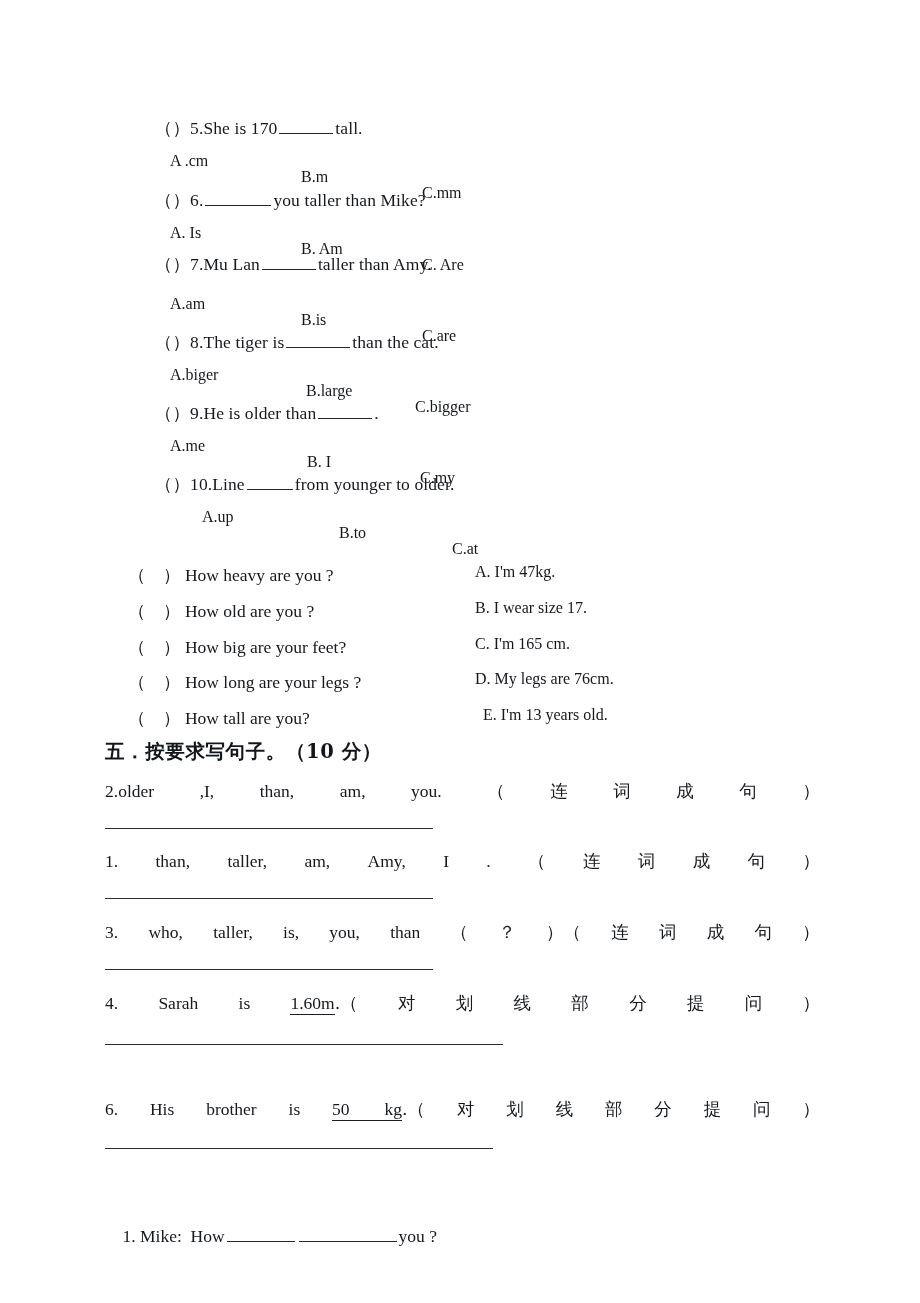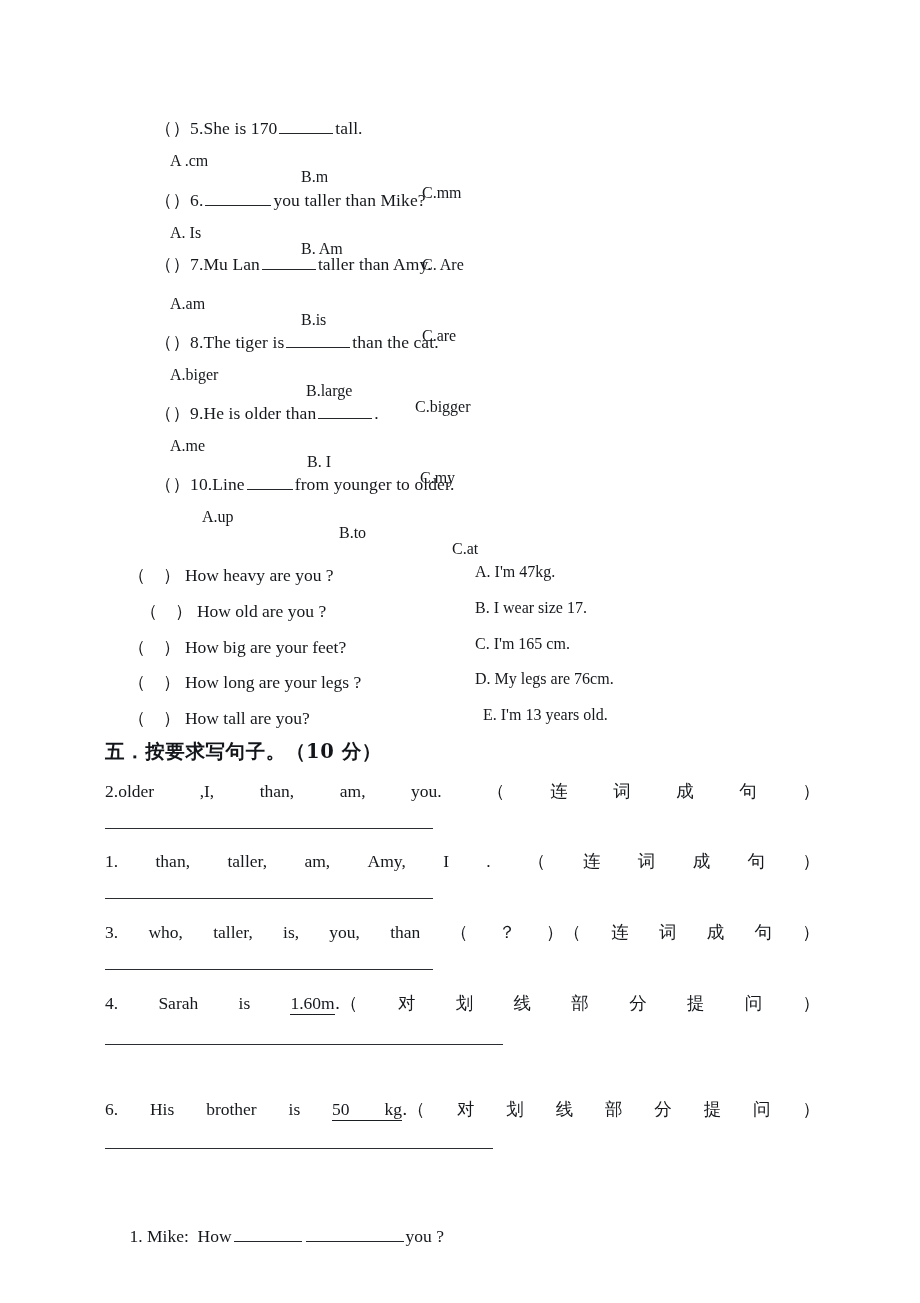--- a/index.html
+++ b/index.html
@@ -150,21 +150,21 @@
     <div class="ln mc-opts" style="left:170px; top:493px;margin-left:32px;">
       <span class="opt" style="left:0;">A.up</span>
       <span class="opt" style="left:137px;">B.to</span>
       <span class="opt" style="left:250px;">C.at</span>
     </div>
   </div>
 
 
   <div>
     <div class="match-q" style="left:128px; top:563px;">（　） How heavy are you ?</div>
-    <div class="match-q" style="left:128px; top:599px;margin-left:12px;">（　） How old are you ?</div>
+    <div class="match-q" style="left:128px; top:599px;">（　） How old are you ?</div>
     <div class="match-q" style="left:128px; top:635px;">（　） How big are your feet?</div>
     <div class="match-q" style="left:128px; top:670px;">（　） How long are your legs ?</div>
     <div class="match-q" style="left:128px; top:706px;">（　） How tall are you?</div>
 
     <div class="match-a" style="left:475px; top:563px;">A. I'm 47kg.</div>
     <div class="match-a" style="left:475px; top:599px;">B. I wear size 17.</div>
     <div class="match-a" style="left:475px; top:635px;">C. I'm 165 cm.</div>
     <div class="match-a" style="left:475px; top:670px;">D. My legs are 76cm.</div>
     <div class="match-a" style="left:483px; top:706px;">E. I'm 13 years old.</div>
   </div>
@@ -251,17 +251,17 @@
       <span class="cjk">部</span>
       <span class="cjk">分</span>
       <span class="cjk">提</span>
       <span class="cjk">问</span>
       <span class="cjk">）</span>
     </div>
     <div class="rule" style="left:105px; top:1148px; width:388px;"></div>
   </div>
 
 
-  <div class="dlg" style="left:112px; top:1205px;">
+  <div class="dlg" style="left:105px; top:1205px;">
     <span>1.</span><span> </span><span>Mike:</span><span>  </span><span>How</span><span class="blank" style="width:68px"></span><span class="blank" style="width:98px"></span><span>you ?</span>
   </div>
 
 </div>
 
 </body></html>

